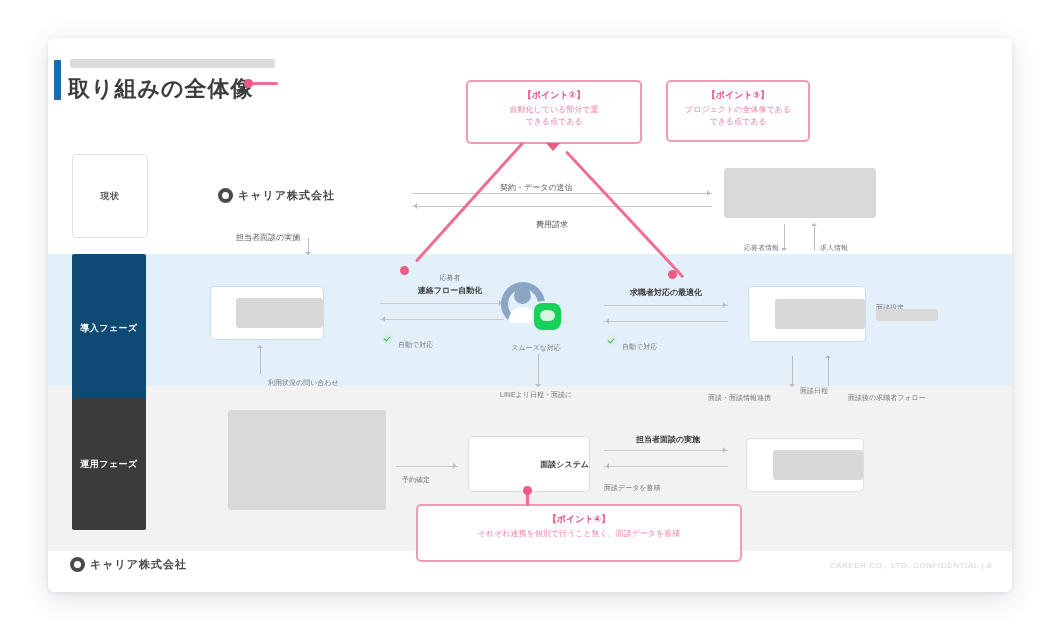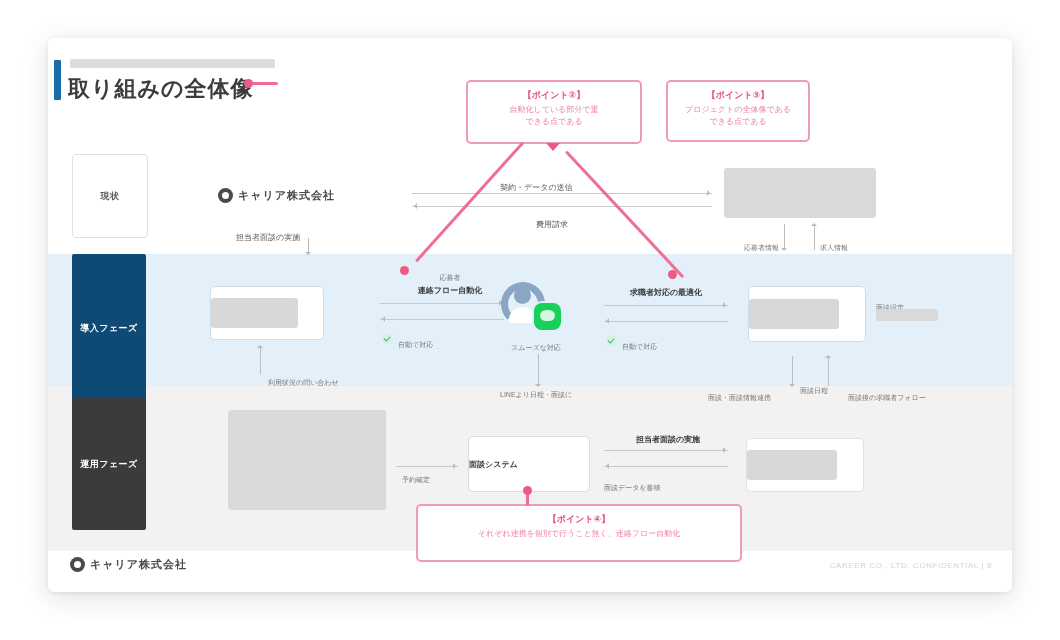--- a/index.html
+++ b/index.html
@@ -40,21 +40,21 @@
   .lane-2{top:216px;height:148px;background:#0e4a74;border-radius:2px;}
   .lane-3{top:360px;height:132px;background:#3b3b3b;border-radius:2px;}
   .lane-label{font-size:9px;font-weight:bold;letter-spacing:.5px;white-space:nowrap;}
   .lane-1 .lane-label{color:#5a5a5a;}
   .lane-2 .lane-label,.lane-3 .lane-label{color:#ffffff;}
 
   
   .node{position:absolute;}
   .card{
     background:#ffffff;border:1px solid #cfdde8;border-radius:5px;
-    display:flex;align-items:center;justify-content:flex-start;
+    display:flex;align-items:center;justify-content:flex-end;
   }
   .card-gray{background:#d8d8d8;border-radius:3px;width:78%;height:56%;}
   .ph{background:#d9d9d9;border-radius:3px;}
   .txt{font-size:8px;color:#555;white-space:nowrap;}
   .txt-b{font-size:8px;color:#3a3a3a;font-weight:bold;white-space:nowrap;}
   .txt-s{font-size:7px;color:#777;white-space:nowrap;}
 
   
   .rule{position:absolute;height:1px;background:#c9c9c9;}
   .vline{position:absolute;width:1px;background:#bdbdbd;}
@@ -266,21 +266,21 @@
     <div class="pk-dot" style="left:620px;top:232px;"></div>
 
     <div class="callout c-center" style="left:618px;top:42px;width:144px;height:62px;">
       <div class="c-head">【ポイント③】</div>
       <div class="c-line">プロジェクトの全体像である</div>
       <div class="c-line">できる点である</div>
     </div>
 
     <div class="callout c-center" style="left:368px;top:466px;width:326px;height:58px;">
       <div class="c-head">【ポイント④】</div>
-      <div class="c-line">それぞれ連携を個別で行うこと無く、連絡フロー自動化</div>
+      <div class="c-line">それぞれ連携を個別で行うこと無く、面談データを蓄積</div>
     </div>
     <div class="pk-v" style="left:478px;top:452px;height:16px;"></div>
     <div class="pk-dot" style="left:475px;top:448px;"></div>
 
     <div class="logo footer-logo">
       <span class="logo-mark"></span>
       <span class="logo-text">キャリア株式会社</span>
     </div>
     <div class="footer-copy">CAREER CO., LTD. CONFIDENTIAL  |  8</div>
 

